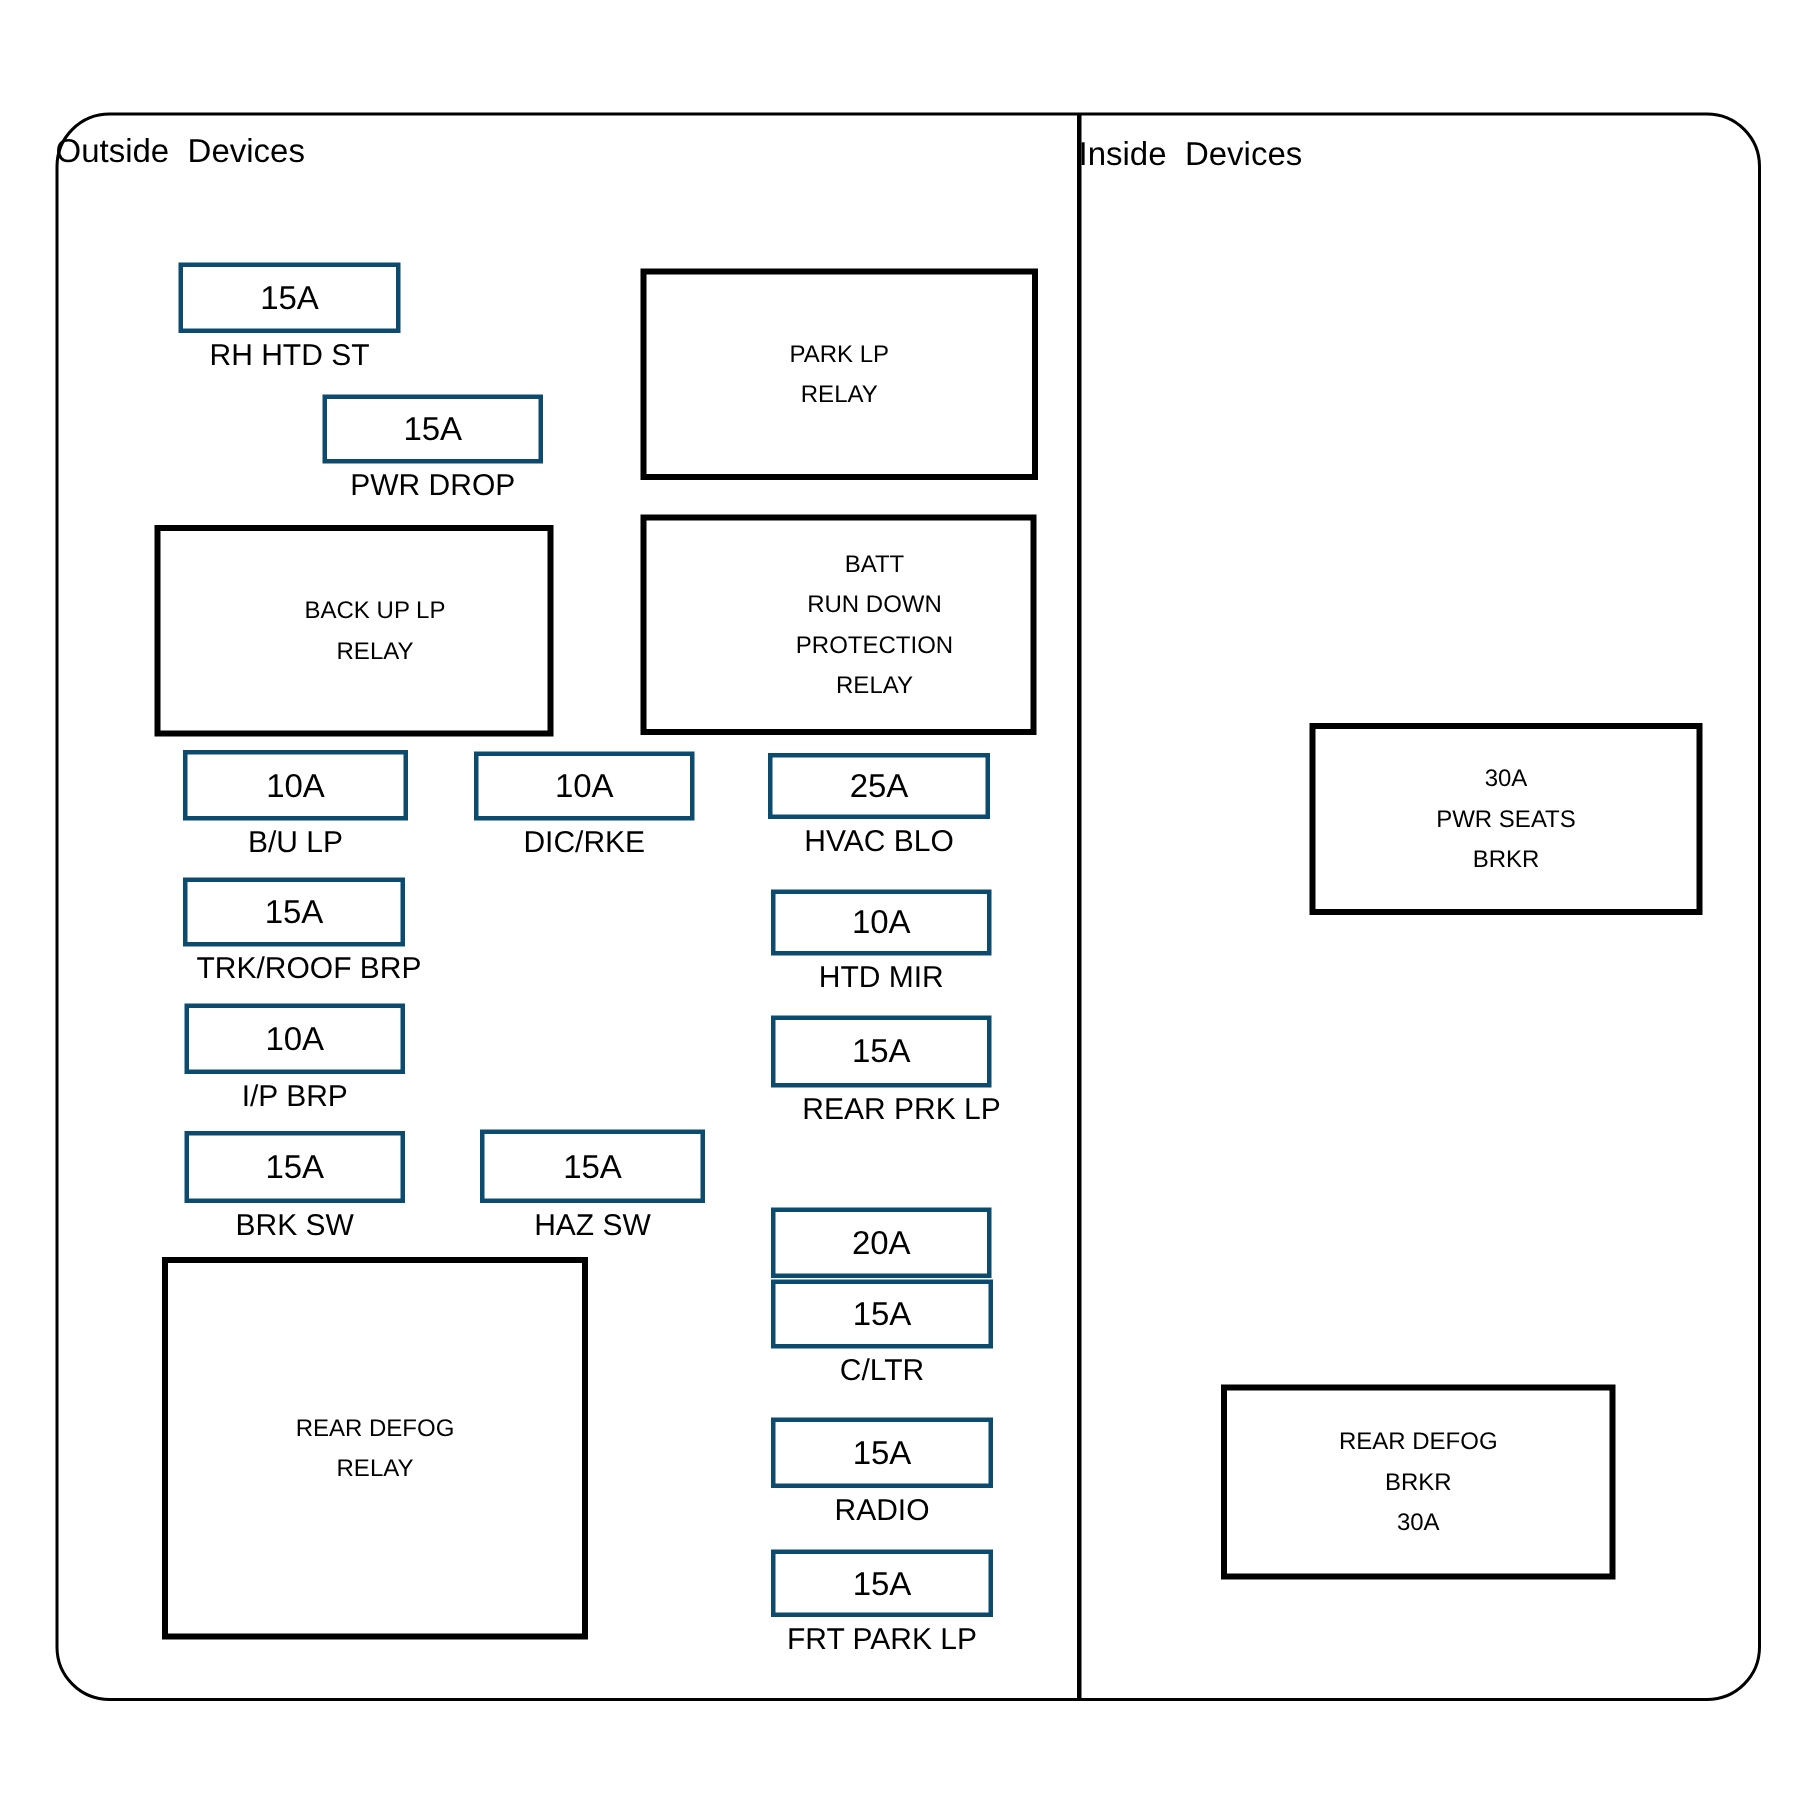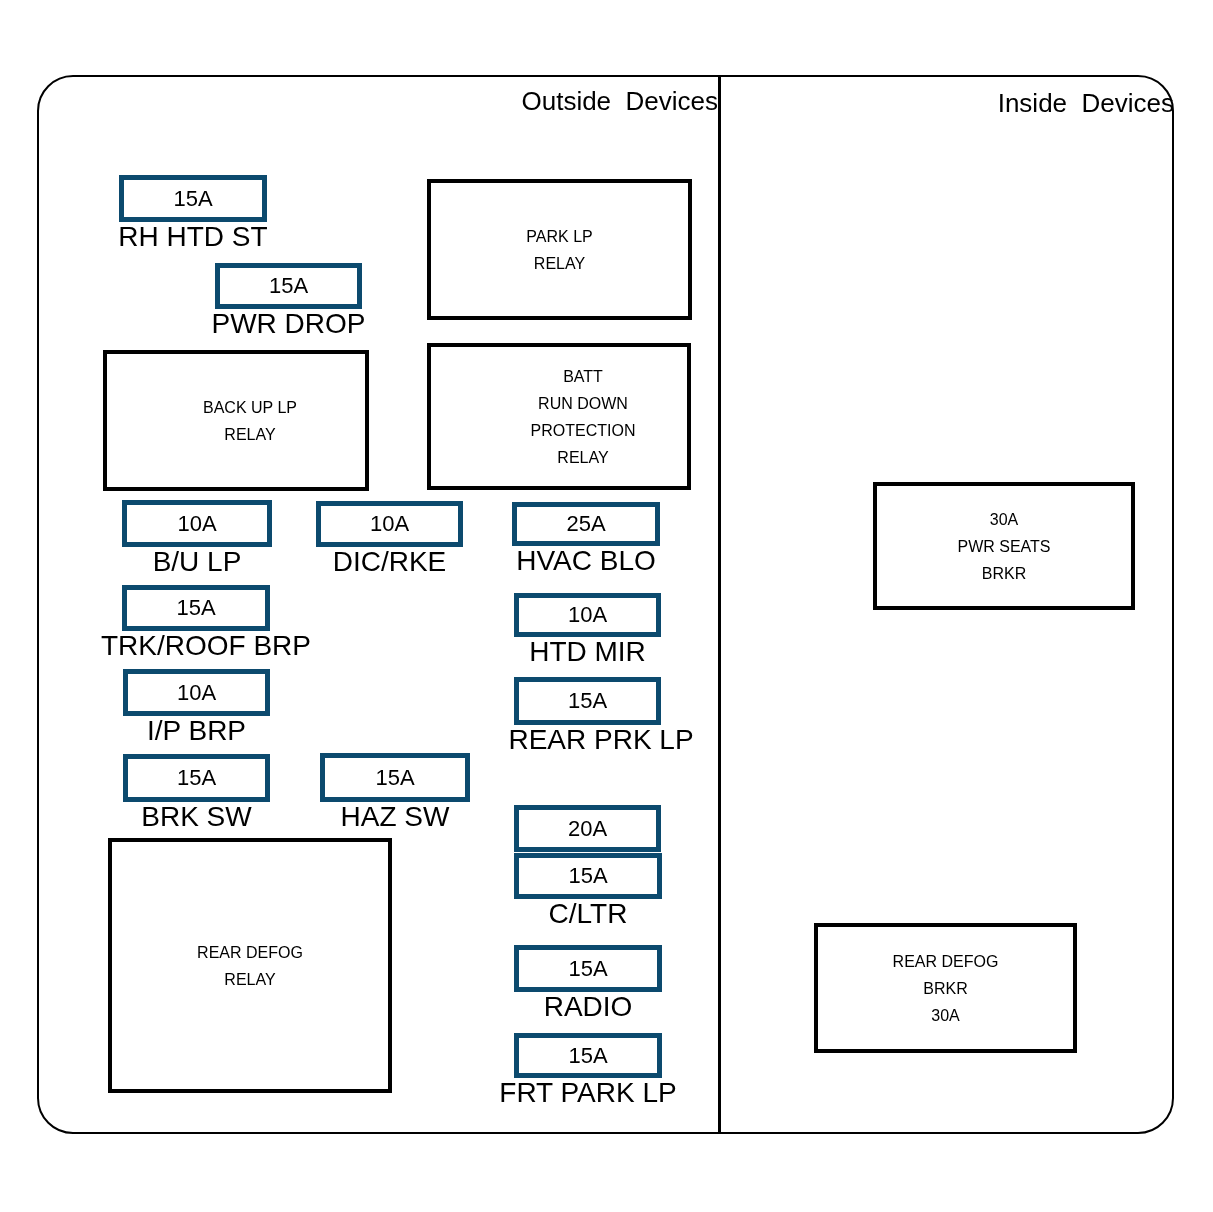--- a/index.html
+++ b/index.html
@@ -22,43 +22,43 @@
     background: #ffffff;
   }
   #divider {
     position: absolute;
     left: 718px; top: 76px;
     width: 3px; height: 1057px;
     background: #000;
   }
   .section-title {
     position: absolute;
-    font-size: 26px;
+    font-size: 22px;
     line-height: 24px;
     white-space: pre;
-    text-align: right;
+    text-align: left;
     color: #000;
   }
   #outside-title { left: 37px;  top: 89px; width: 681px; }
   #inside-title  { left: 719px; top: 91px; width: 455px; }
   .fuse-box {
     position: absolute;
     box-sizing: border-box;
-    border: 5px solid #0c4a6e;
+    border: 3px solid #0c4a6e;
     background: #fff;
     display: flex;
     align-items: center;
     justify-content: center;
     font-size: 22px;
   }
   .fuse-label {
     position: absolute;
     width: 300px;
     text-align: center;
-    font-size: 28px;
+    font-size: 20px;
     line-height: 24px;
     white-space: nowrap;
   }
   .big-box {
     position: absolute;
     box-sizing: border-box;
     border: 4px solid #000;
     background: #fff;
     display: flex;
     flex-direction: column;

